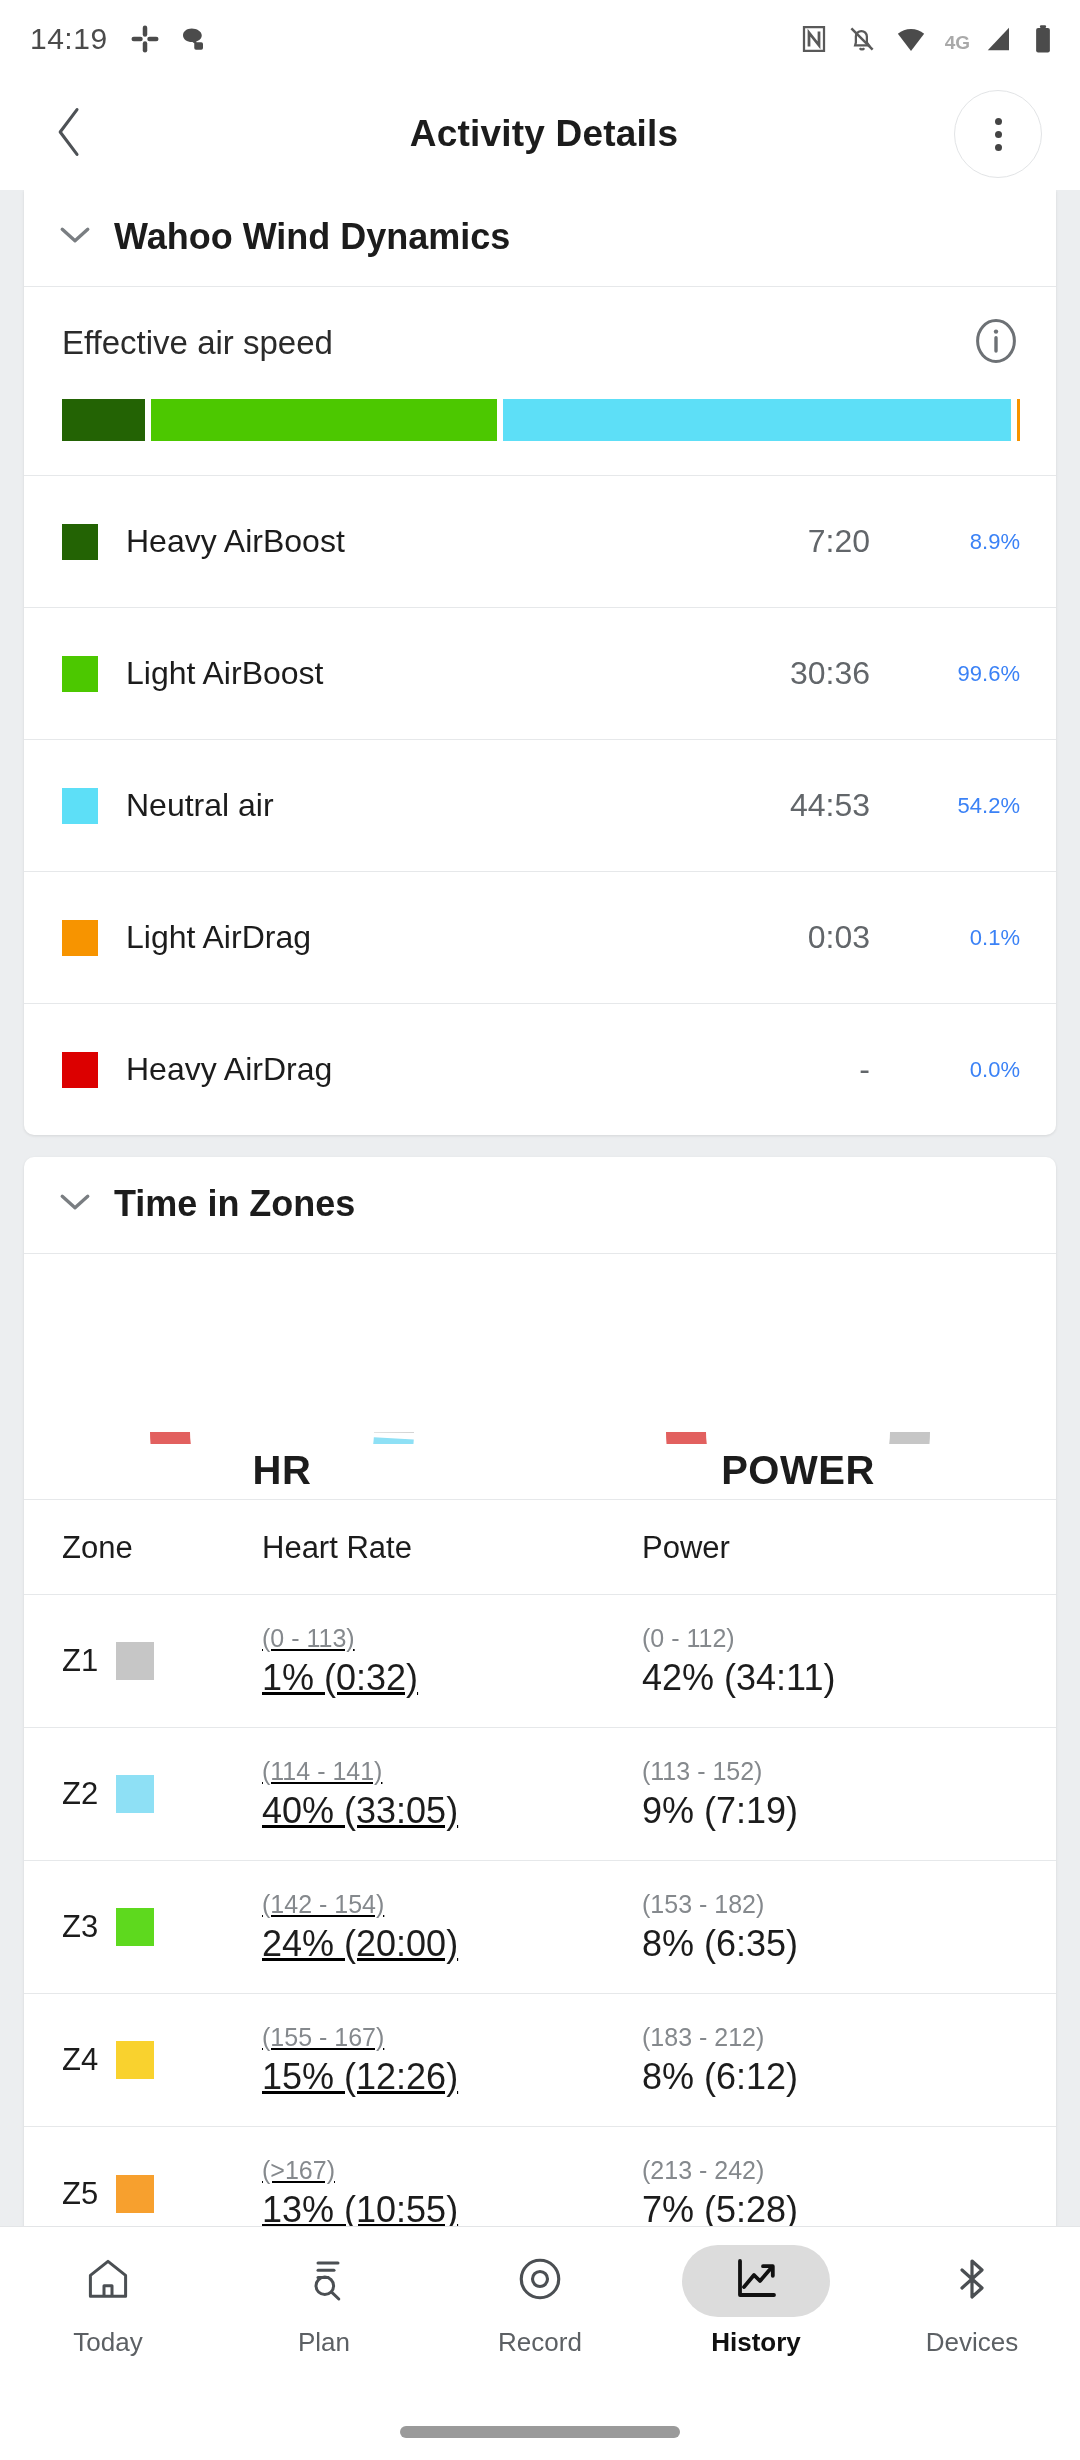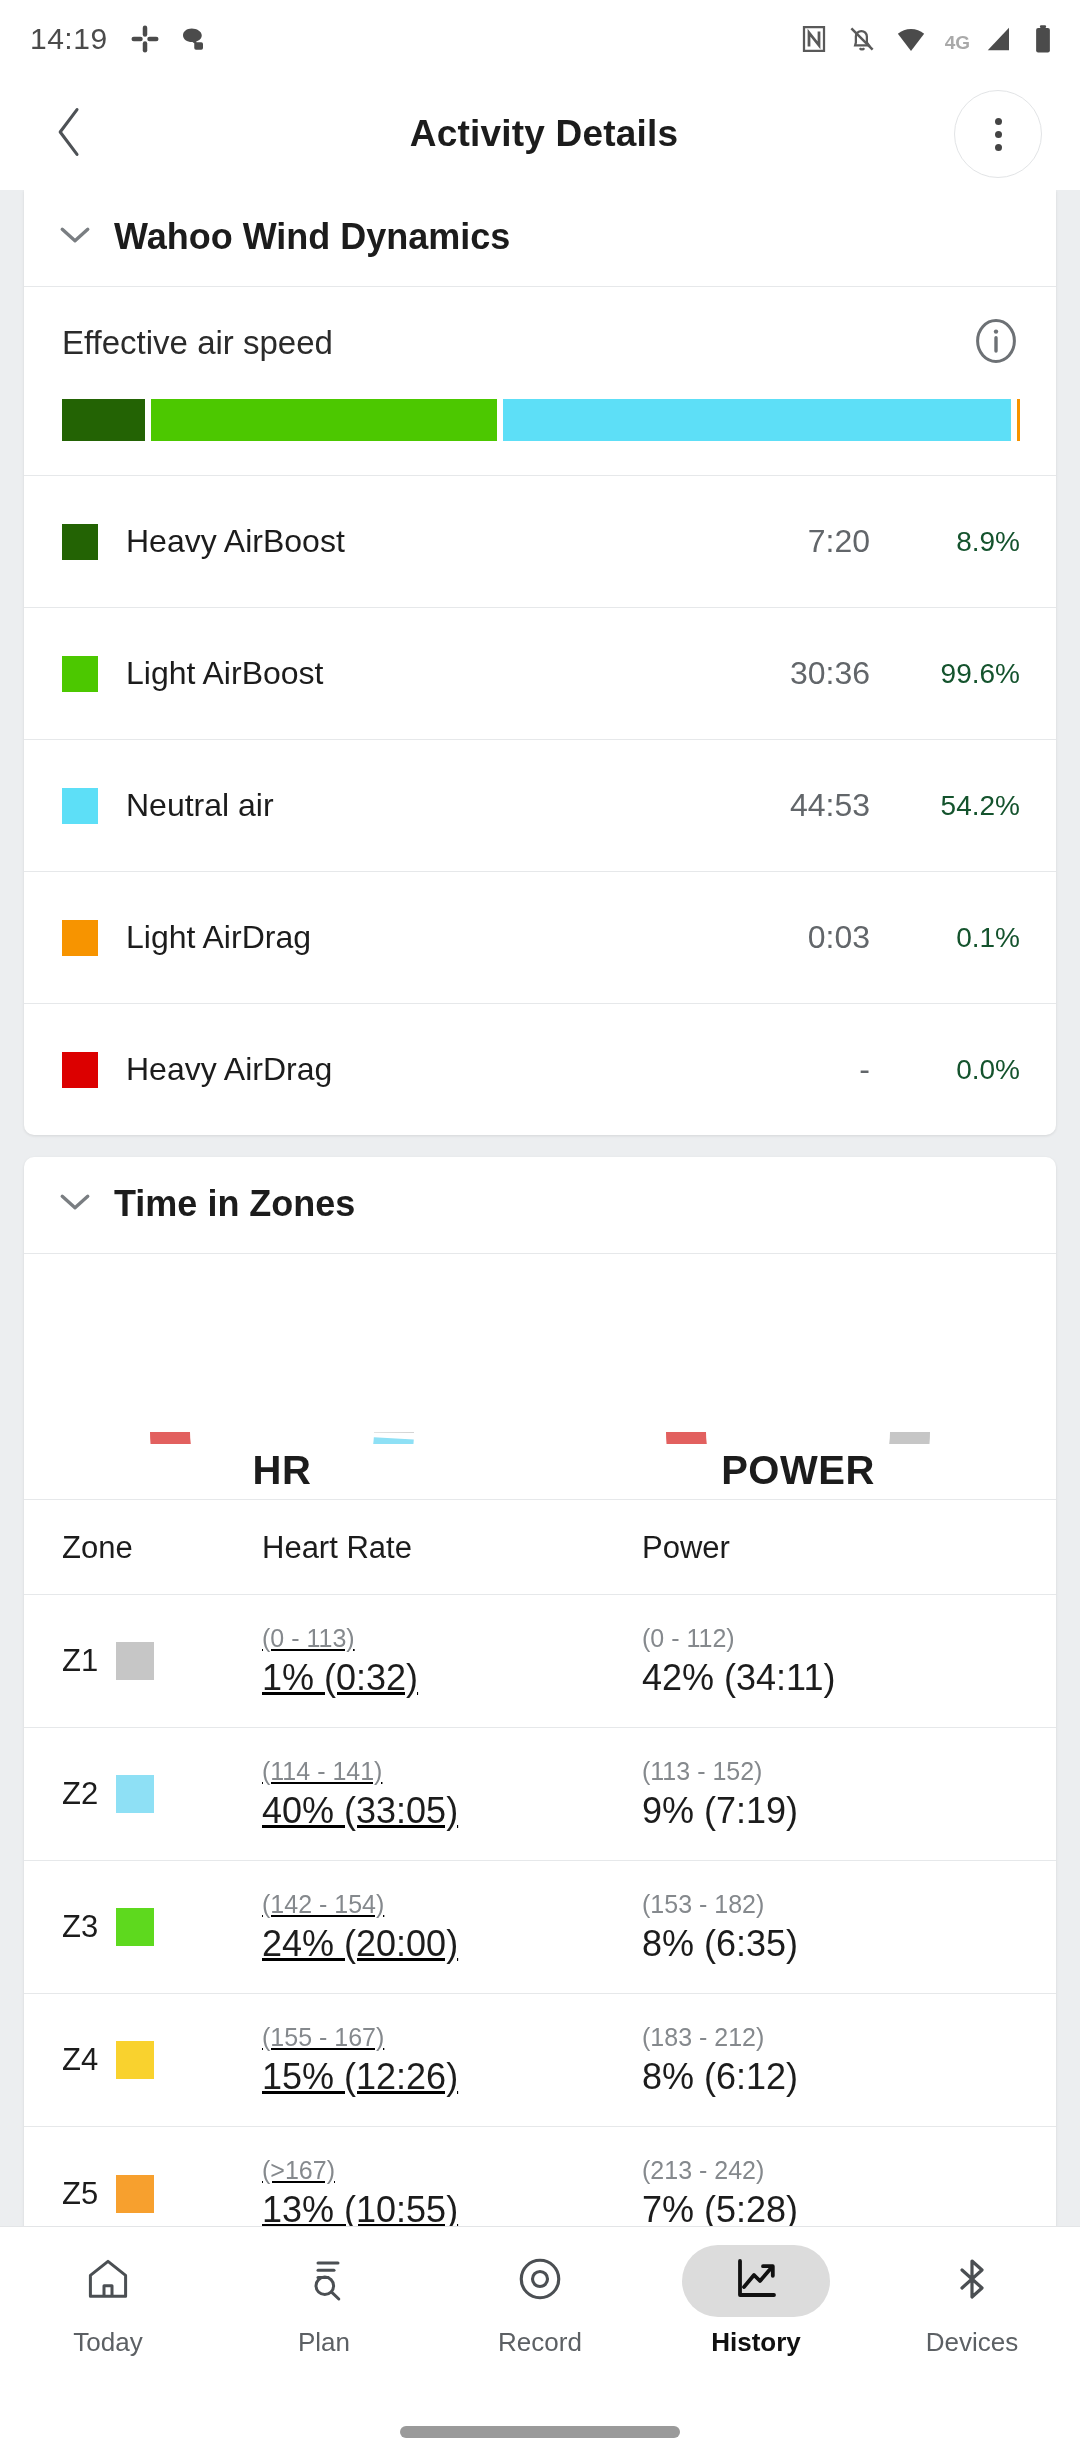--- a/index.html
+++ b/index.html
@@ -82,21 +82,21 @@
   
   .legend-row {
     display: flex; align-items: center;
     height: 132px;
     padding: 0 36px 0 38px;
     border-top: 1.5px solid #e6e8ea;
   }
   .swatch { width: 36px; height: 36px; flex: none; }
   .legend-label { font-size: 32px; color: #1c1c1c; margin-left: 28px; }
   .legend-time { margin-left: auto; font-size: 32px; color: #62666a; text-align: right; min-width: 150px; }
-  .legend-pct  { font-size: 28px; color: #14532d; text-align: right; min-width: 150px; }
+  .legend-pct  { font-size: 22px; color: #3b82f6; text-align: right; min-width: 150px; }
 
   
   .gauges {
     display: flex; padding: 30px 0 6px 0;
     border-bottom: 1.5px solid #e6e8ea;
   }
   .gauge-col { flex: 1; display: flex; flex-direction: column; align-items: center; }
   .gauge-svg { display: block; }
   .gauge-label { font-size: 40px; font-weight: bold; color: #1c1c1c; margin-top: 4px; letter-spacing: .5px; }
 

